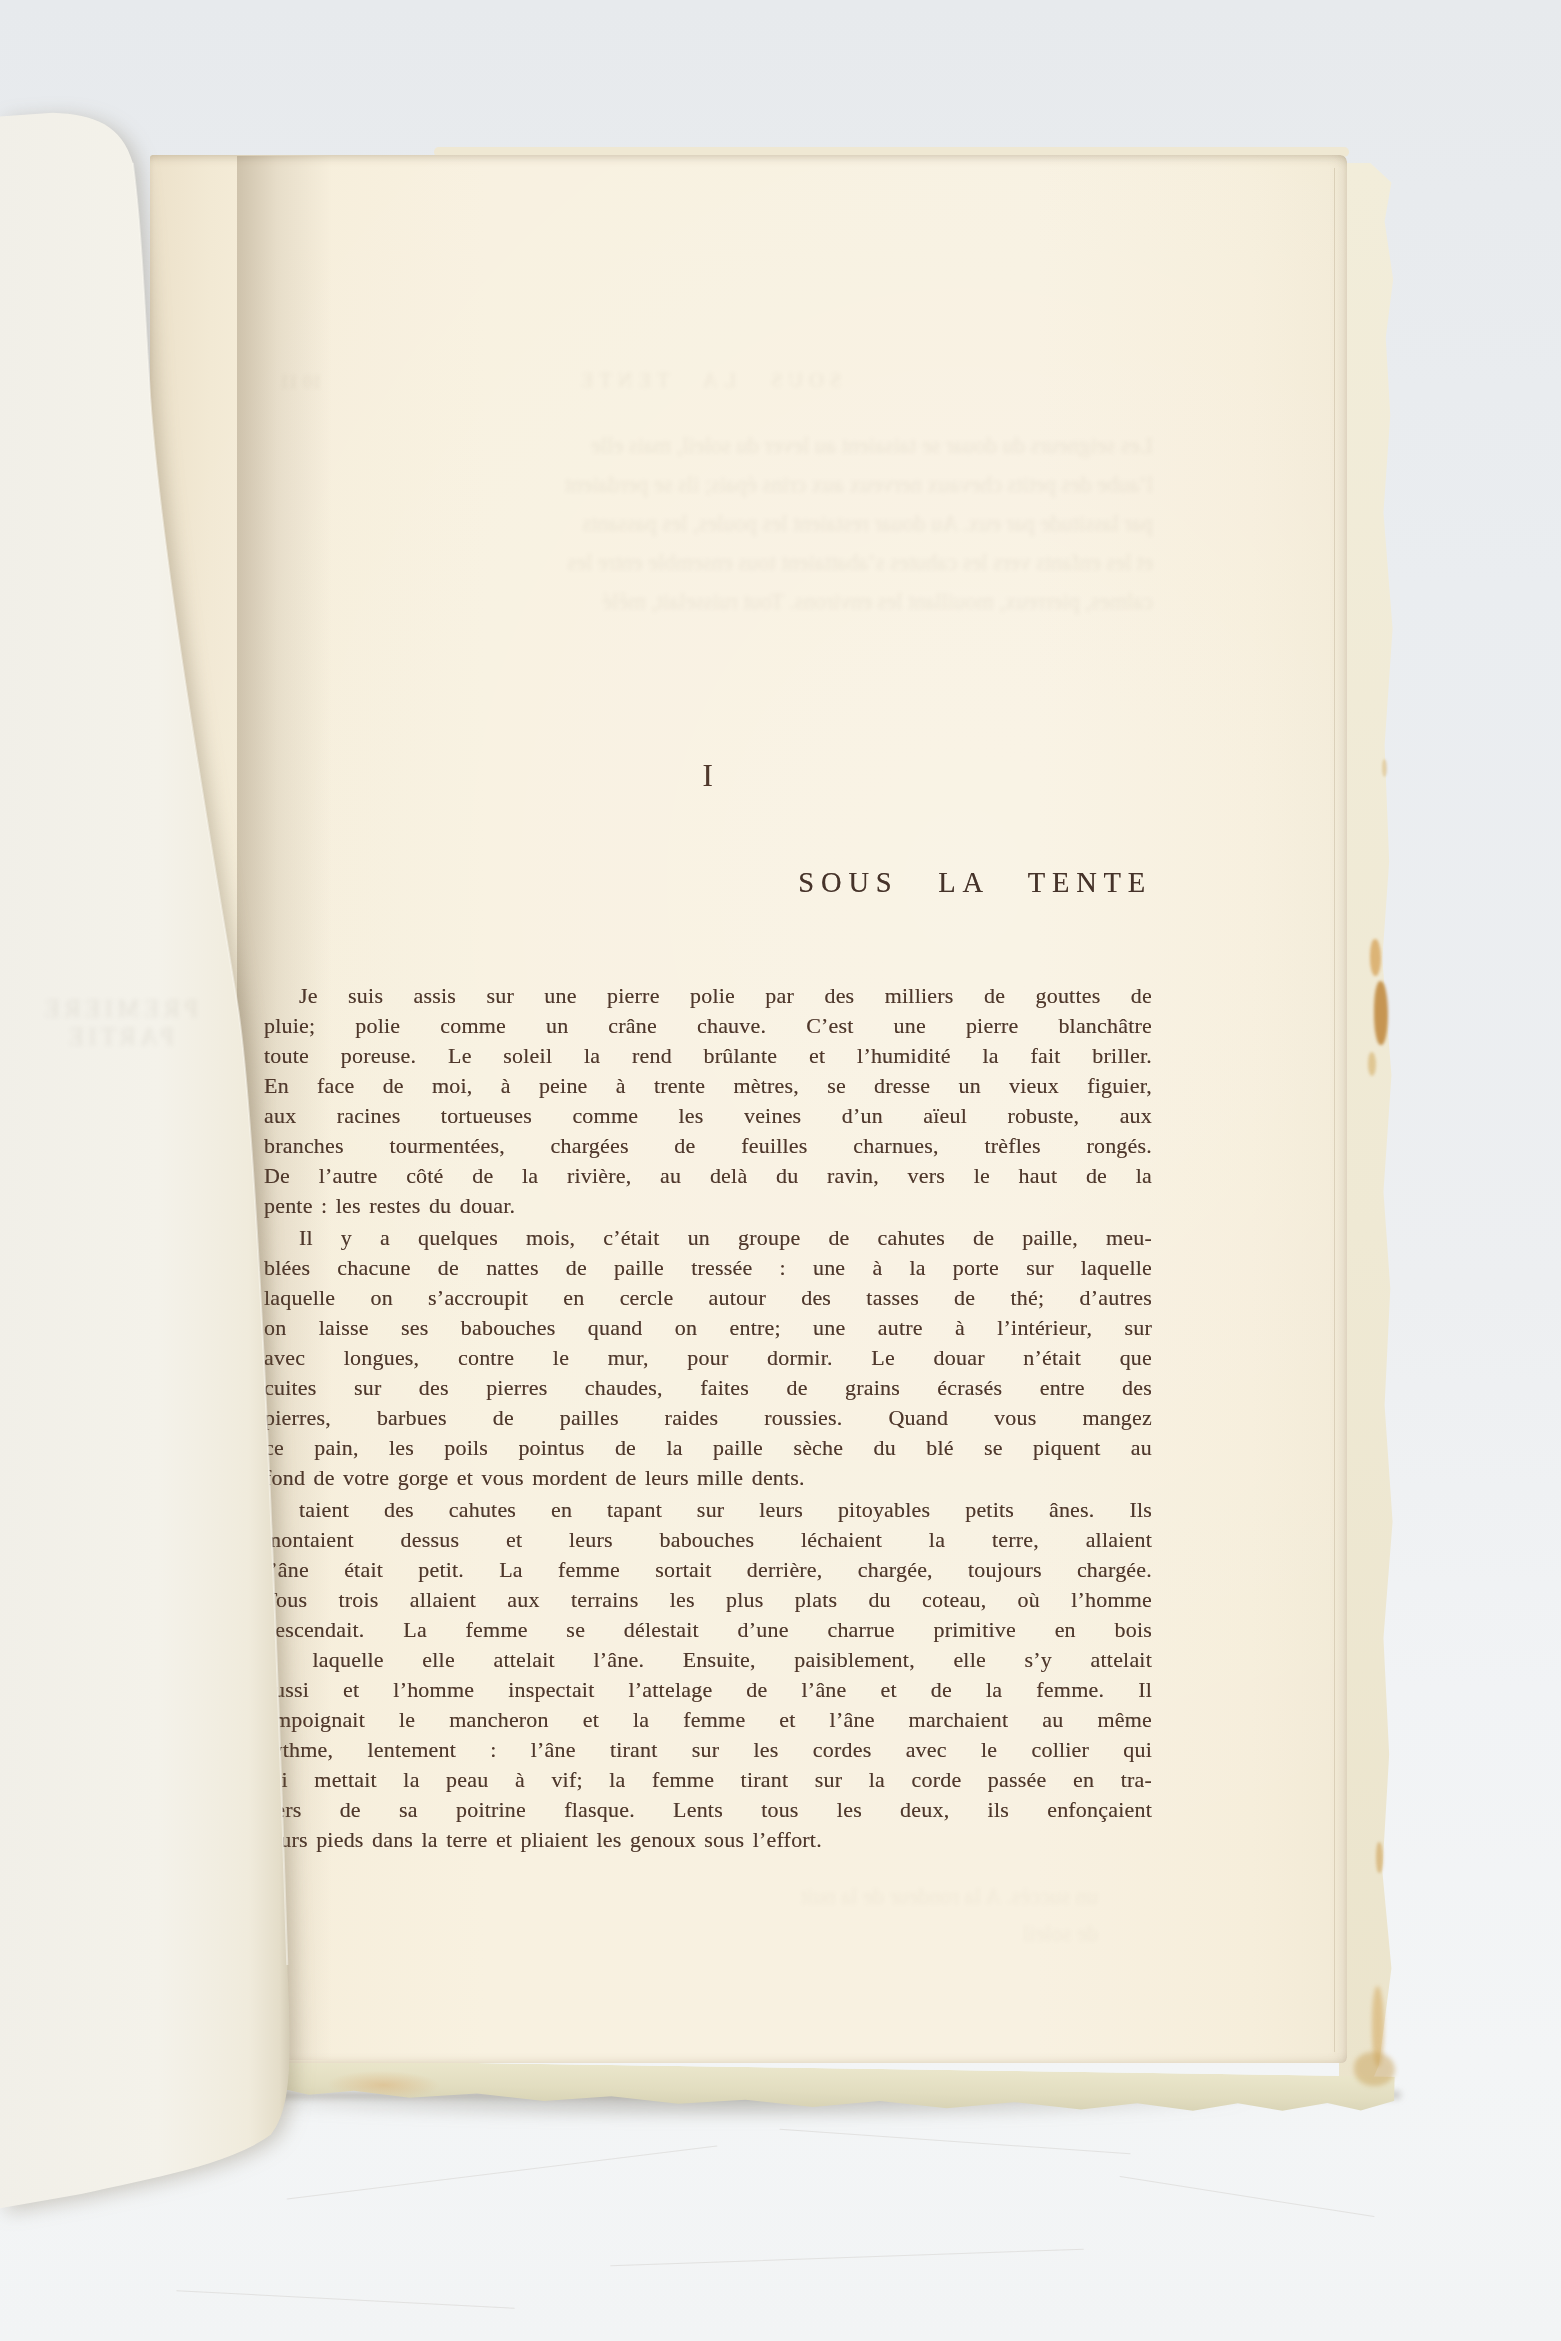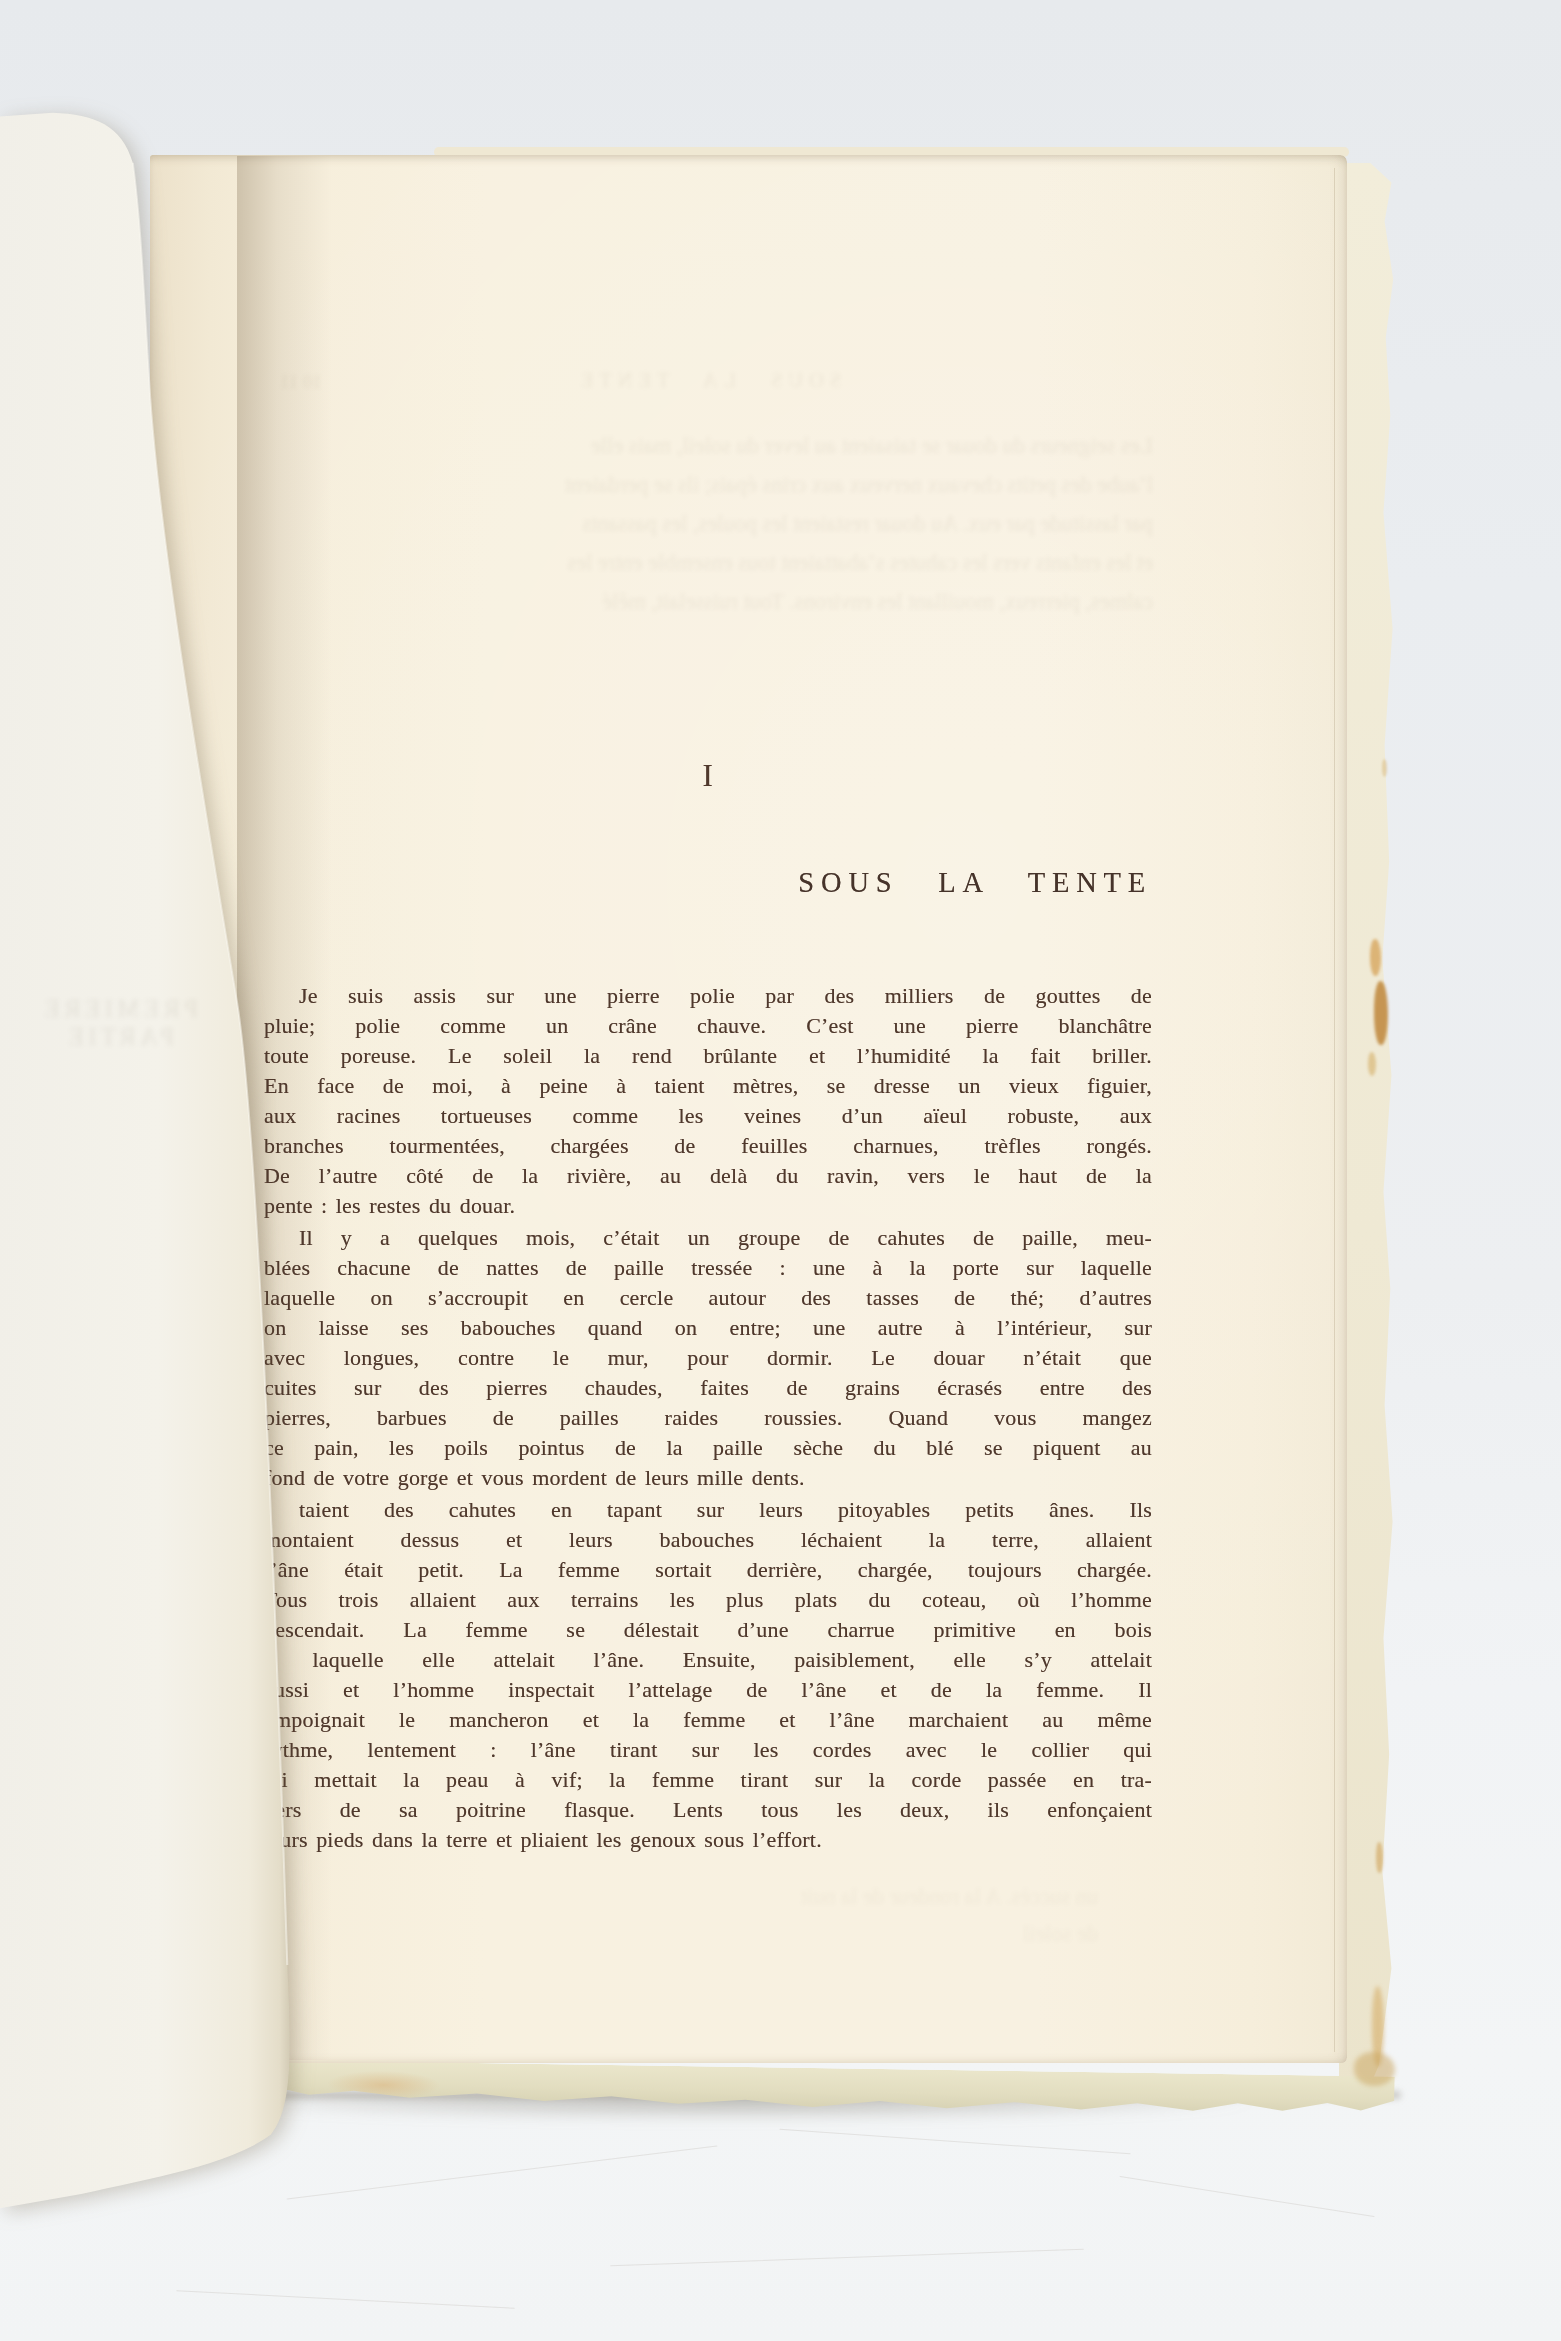--- a/index.html
+++ b/index.html
@@ -145,21 +145,21 @@
     </div>
 
   <div class="text-block">
     <div class="chapter-number">I</div>
     <div class="chapter-title">SOUS  LA  TENTE</div>
     <div class="body-text" id="body-text">
         <div class="para">
           <div class="line">Je suis assis sur une pierre polie par des milliers de gouttes de</div>
           <div class="line">pluie; polie comme un crâne chauve. C’est une pierre blanchâtre</div>
           <div class="line">toute poreuse. Le soleil la rend brûlante et l’humidité la fait briller.</div>
-          <div class="line">En face de moi, à peine à taient mètres, se dresse un vieux figuier,</div>
+          <div class="line">En face de moi, à peine à trente mètres, se dresse un vieux figuier,</div>
           <div class="line">aux racines tortueuses comme les veines d’un aïeul robuste, aux</div>
           <div class="line">branches tourmentées, chargées de feuilles charnues, trèfles rongés.</div>
           <div class="line">De l’autre côté de la rivière, au delà du ravin, vers le haut de la</div>
           <div class="line end">pente : les restes du douar.</div>
         </div>
         <div class="para">
           <div class="line">Il y a quelques mois, c’était un groupe de cahutes de paille, meu-</div>
           <div class="line">blées chacune de nattes de paille tressée : une à la porte sur laquelle</div>
           <div class="line">laquelle on s’accroupit en cercle autour des tasses de thé; d’autres</div>
           <div class="line">on laisse ses babouches quand on entre; une autre à l’intérieur, sur</div>

